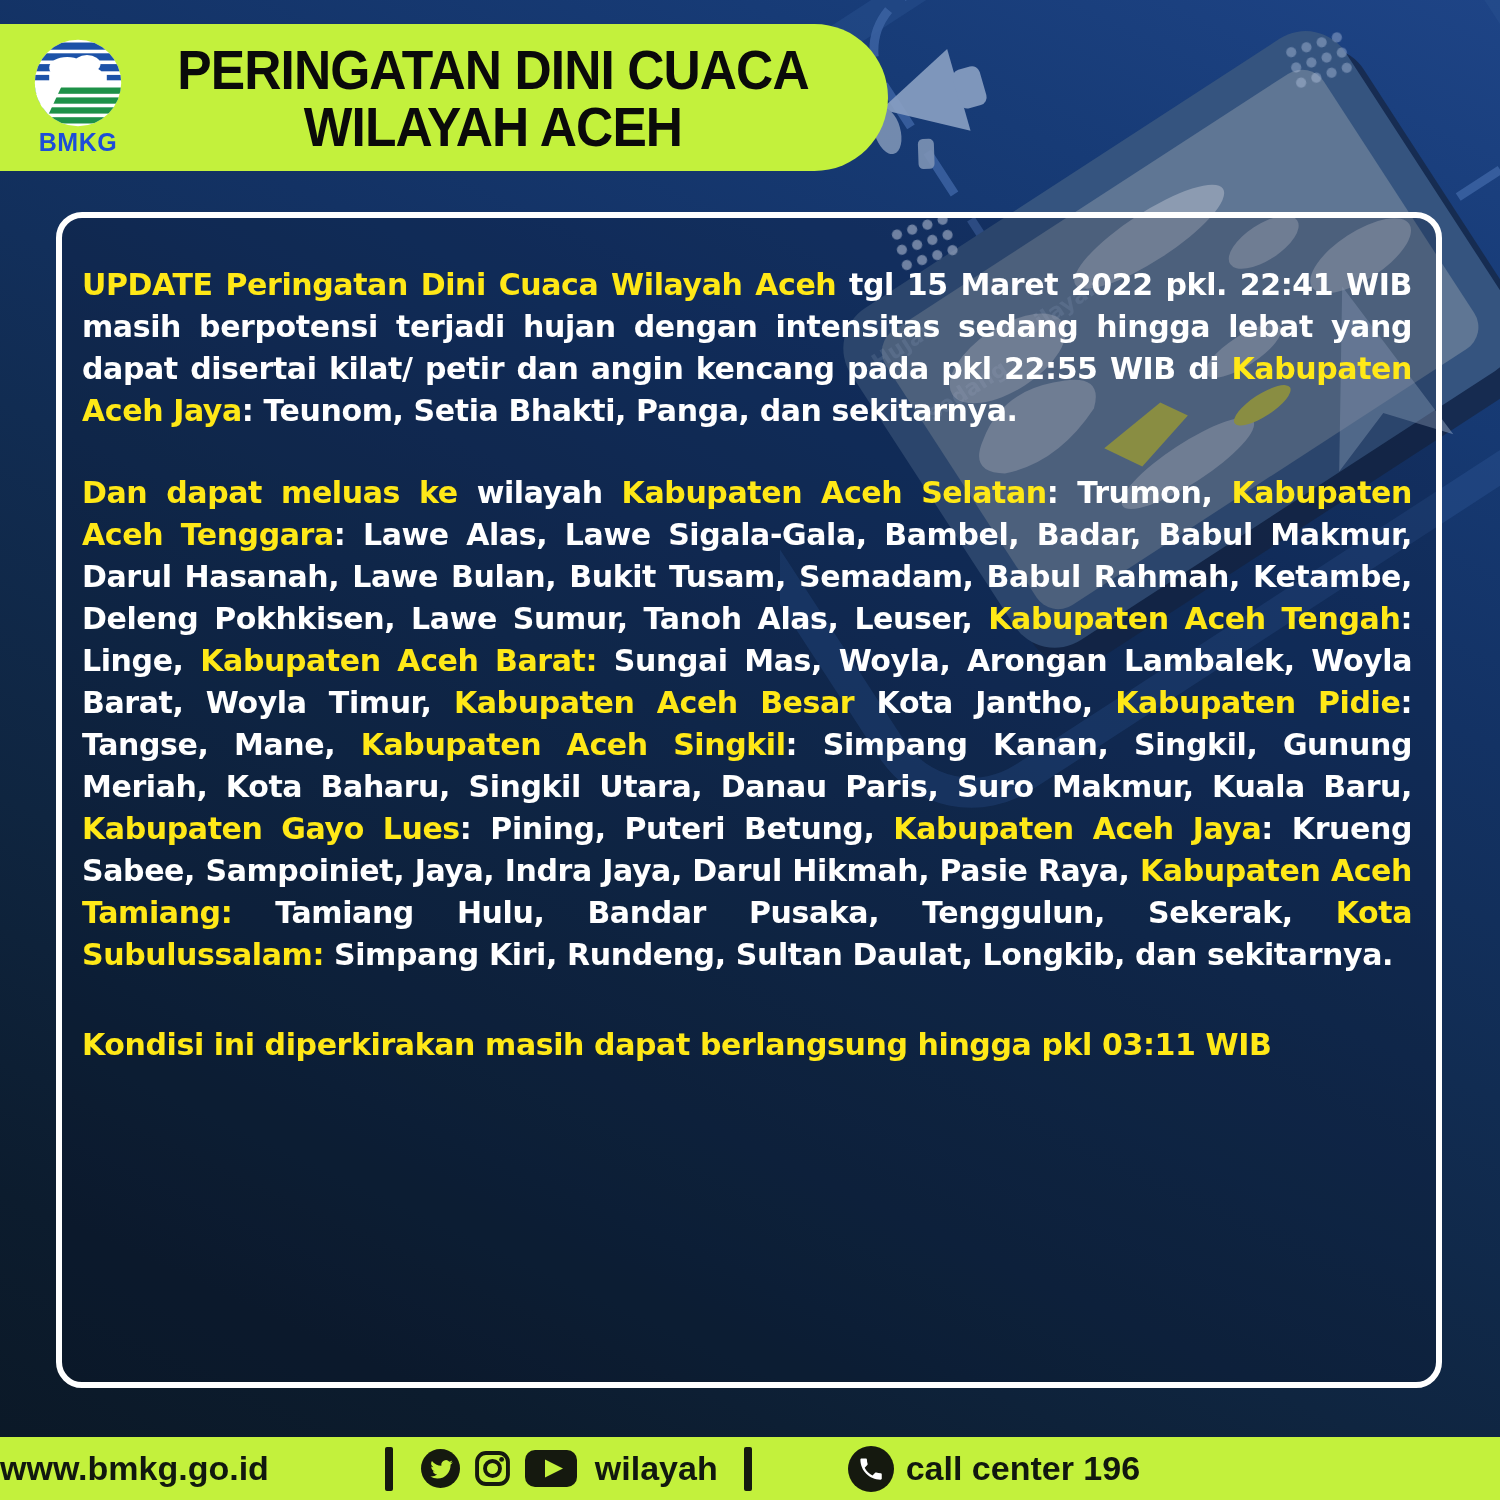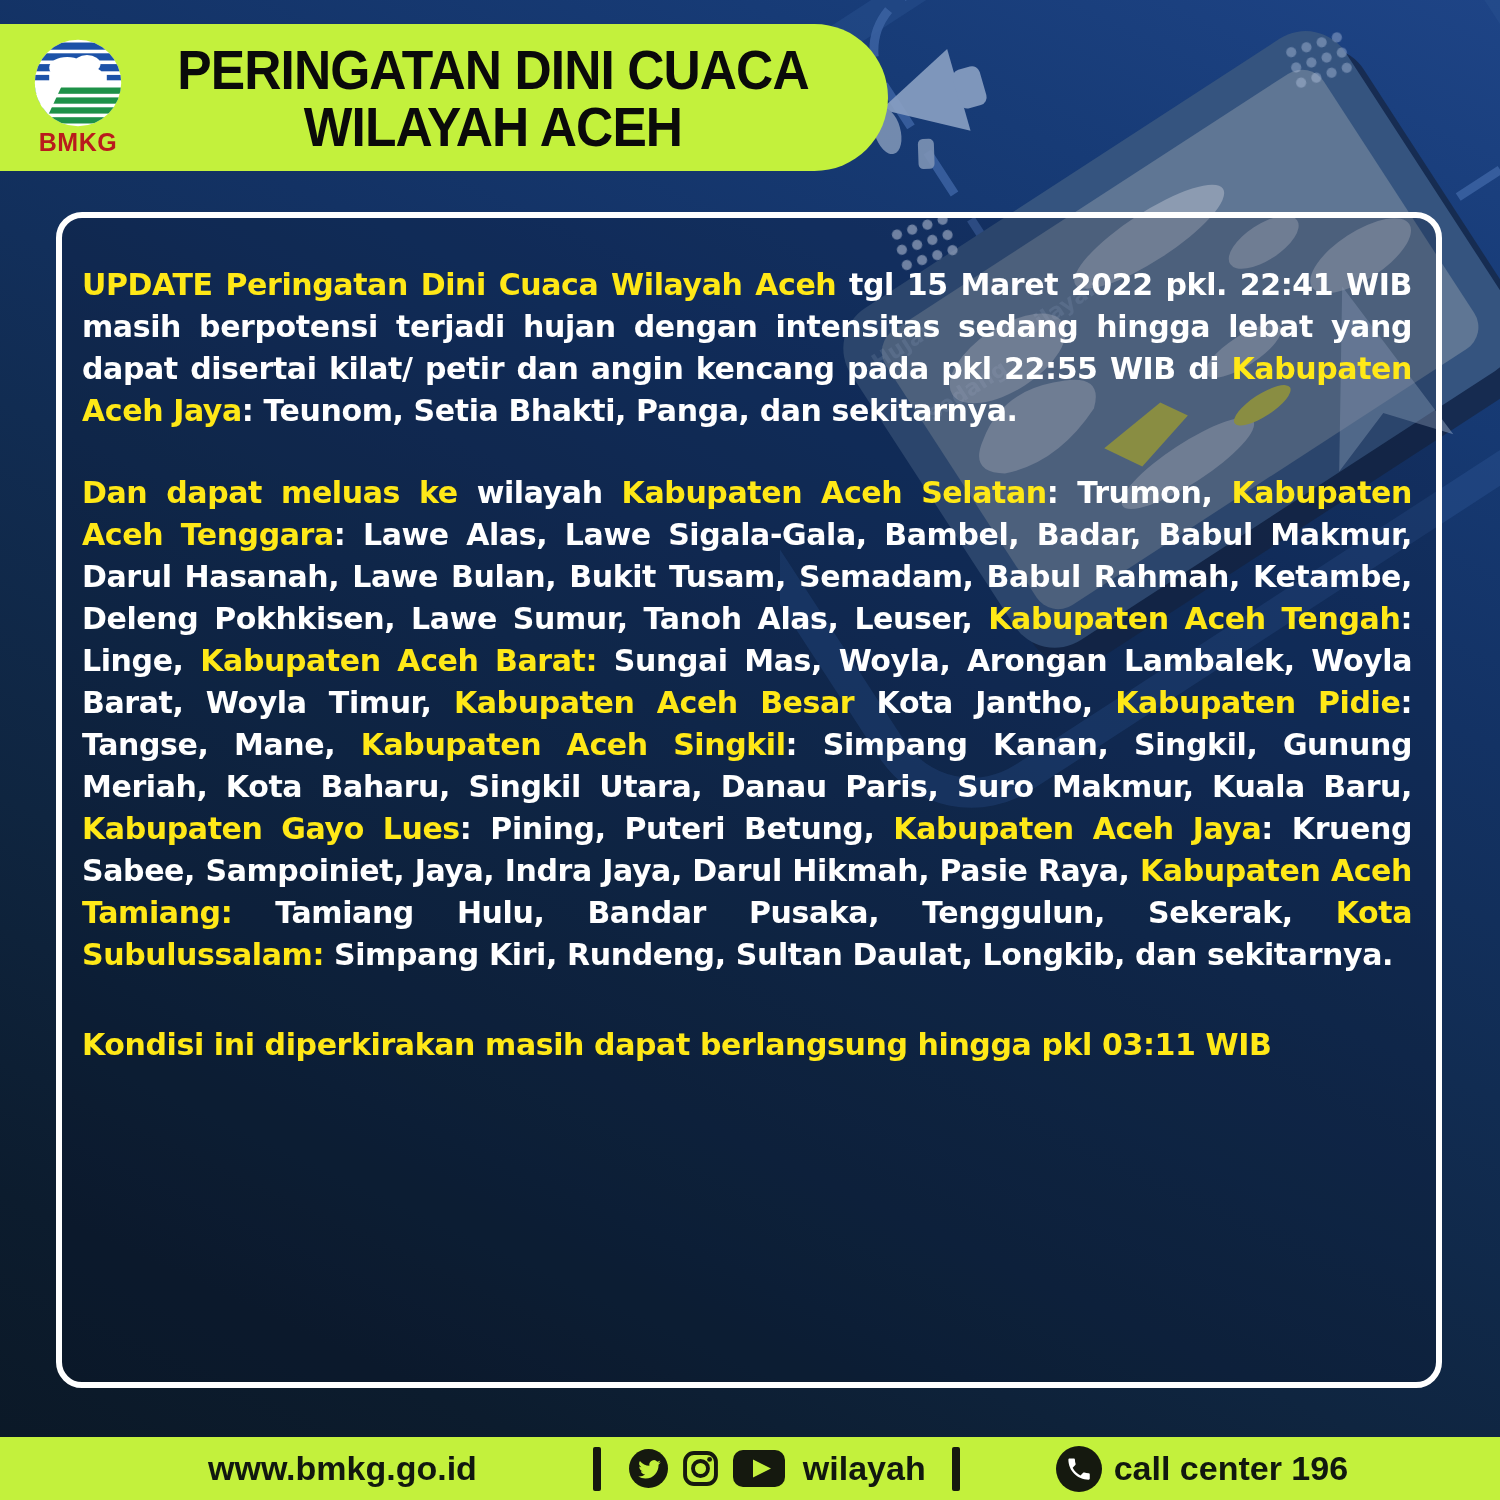--- a/index.html
+++ b/index.html
@@ -11,35 +11,35 @@
   
   .illus{position:absolute;top:0;right:0;z-index:1;pointer-events:none;}
   .dots{position:absolute;z-index:2;background-image:radial-gradient(circle,rgba(190,205,232,.70) 4.5px,transparent 5.5px);background-size:16px 16px;transform:rotate(-18deg);}
   .dots.a{left:893px;top:218px;width:66px;height:50px;}
   .dots.b{left:1287px;top:36px;width:64px;height:48px;opacity:.55;}
   .plane{position:absolute;left:1305px;top:282px;z-index:2;opacity:.42;transform:rotate(-18deg);}
   .wm{position:absolute;z-index:2;font:700 22px "DejaVu Sans",sans-serif;color:rgba(205,225,255,.15);transform:rotate(-33deg);white-space:nowrap;}
   
   .banner{position:absolute;left:0;top:24px;width:888px;height:147px;background:#c3f13c;border-radius:0 76px 76px 0;z-index:5;}
   .logo-block{position:absolute;left:26px;top:14px;width:104px;text-align:center;}
-  .logo-label{font:700 25px/26px "Liberation Sans",sans-serif;color:#b91c1c;letter-spacing:.5px;margin-top:1px;}
+  .logo-label{font:700 25px/26px "Liberation Sans",sans-serif;color:#1d4ed8;letter-spacing:.5px;margin-top:1px;}
   .banner-title{position:absolute;left:132px;right:34px;top:50%;transform:translateY(-50%) scaleX(.92);text-align:center;color:#0a0a0a;font:700 56px/57px "Liberation Sans",sans-serif;letter-spacing:-1px;}
   
   .panel{position:absolute;left:56px;top:212px;width:1386px;height:1176px;border:6px solid #ffffff;border-radius:26px;background:rgba(7,19,40,.22);z-index:4;box-sizing:border-box;}
   .panel-content{position:absolute;left:20px;right:24px;top:46px;}
   .para{margin:0 0 40px 0;font:700 30px/42px "DejaVu Sans",sans-serif;letter-spacing:-.4px;text-align:justify;color:#ffffff;}
   .para:last-child{margin-top:48px;}
   .run-y{color:#ffe817;}
   .run-w{color:#ffffff;}
   
   .footer{position:absolute;left:0;bottom:0;width:1500px;height:63px;background:#c3f13c;display:flex;align-items:center;z-index:5;}
   .f-text{font:700 34px "Liberation Sans",sans-serif;color:#11180f;white-space:nowrap;}
   .vbar{width:8px;height:44px;background:#15190f;border-radius:2px;}
   .icon{display:block;}
-  .m-web{margin-left:208px;}
+  .m-web{}
   .m-bar1{margin-left:116px;}
   .m-tw{margin-left:28px;}
   .m-ig{margin-left:13px;}
   .m-yt{margin-left:13px;}
   .m-handle{margin-left:18px;}
   .m-bar2{margin-left:26px;}
   .m-ph{margin-left:96px;}
   .m-cc{margin-left:12px;}
 </style>
 </head>

